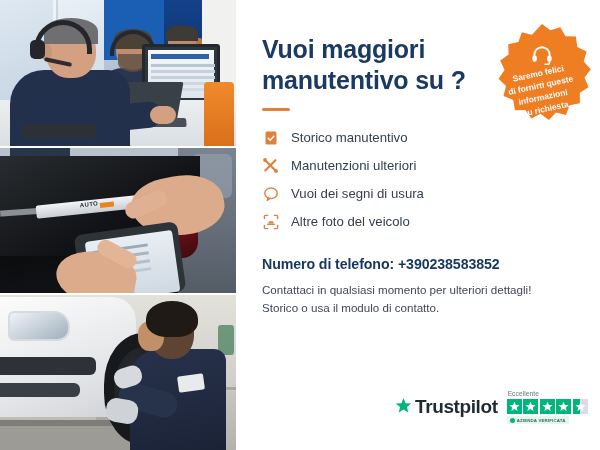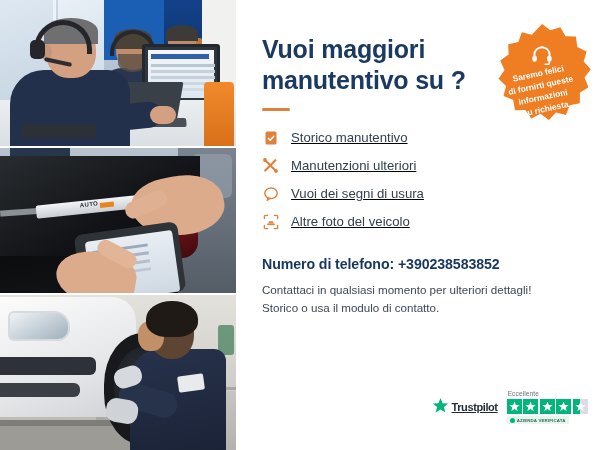--- a/index.html
+++ b/index.html
@@ -103,39 +103,39 @@
   .mech-arm { position:absolute; left:-14px; top:86px; width:60px; height:26px; background:#27324b; border-radius:13px; transform:rotate(16deg); }
   .glove { position:absolute; left:-26px; top:98px; width:32px; height:24px; background:#cfd3d8; border-radius:10px; transform:rotate(10deg); }
   .glove2 { position:absolute; left:-18px; top:66px; width:28px; height:20px; background:#d6dade; border-radius:9px; transform:rotate(-18deg); }
   .bg-green { position:absolute; right:2px; top:30px; width:16px; height:30px; background:#3f7a56; border-radius:3px; opacity:.7; }
 
   
   .content { flex:1; position:relative; padding:34px 26px 0 26px; }
   .headline { font-size:25px; line-height:1.22; font-weight:700; color:#1b3a63; letter-spacing:-.2px; }
   .rule { width:28px; height:3px; background:#e0803a; margin:13px 0 14px 0; border-radius:2px; }
 
-  .feature-list { list-style:none;text-decoration:underline; }
+  .feature-list { list-style:none; }
   .feature { display:flex; align-items:center; gap:12px; height:25px; margin-bottom:3px; }
   .f-icon { width:17px; height:17px; flex:0 0 17px; color:#e0803a; display:flex; align-items:center; justify-content:center; }
   .f-icon svg { display:block; }
   .f-label { font-size:13.2px; color:#33414f; white-space:nowrap; }
 
   .phone-line { margin-top:22px; font-size:14.2px; font-weight:700; color:#17375e; letter-spacing:-.1px; }
   .sub { margin-top:9px; font-size:11.6px; line-height:1.55; color:#3d4956; }
 
   
   .badge { position:absolute; right:6px; top:24px; width:104px; height:104px; }
   .badge .burst { position:absolute; inset:0; background:#ef7d22; clip-path:polygon(50% 0%,58.1% 6.1%,67.6% 3.1%,72.6% 11.8%,82.6% 12.1%,83.9% 22.0%,92.9% 26.4%,90.1% 36.0%,96.9% 43.4%,90.9% 51.5%,94.7% 60.7%,86.4% 66.2%,86.4% 76.2%,76.6% 78.2%,73.0% 87.5%,63.4% 85.0%,56.6% 92.4%,48.5% 86.2%,39.7% 90.9%,34.0% 82.6%,24.0% 82.9%,22.3% 73.0%,13.0% 69.2%,15.4% 59.5%,8.2% 52.6%,14.0% 44.3%,9.8% 35.2%,17.9% 29.4%,17.5% 19.4%,27.3% 17.4%,30.6% 8.0%,40.3% 10.3%); }
   .badge .headset { position:absolute; left:50%; top:21px; transform:translateX(-50%); }
   .badge .btext { position:absolute; left:0; right:0; top:44px; transform:rotate(-12deg); text-align:center; color:#fff; font-size:8.4px; font-weight:700; line-height:1.42; padding:0 14px; text-shadow:0 0 1px rgba(0,0,0,.06); }
 
   
   .trust { position:absolute; right:12px; bottom:26px; display:flex; align-items:center; gap:9px; }
   .tp-logo { display:flex; align-items:center; gap:3px; }
-  .tp-name { font-size:11px; font-weight:700; color:#1f2b33; letter-spacing:-.4px;text-decoration:underline; }
+  .tp-name { font-size:19px; font-weight:700; color:#1f2b33; letter-spacing:-.4px; }
   .tp-right { display:flex; flex-direction:column; align-items:flex-start; gap:2px; }
   .tp-word { font-size:6.6px; color:#6a7379; letter-spacing:.1px; padding-left:1px; }
   .stars { display:flex; gap:1.6px; }
   .star-box { width:15px; height:15px; background:#00b67a; display:flex; align-items:center; justify-content:center; }
   .star-box.half { background:linear-gradient(to right,#00b67a 50%,#dcdce6 50%); }
   .verified { display:flex; align-items:center; gap:2px; background:#e6f6ef; border-radius:1px; padding:1.5px 3px; }
   .v-dot { width:5px; height:5px; border-radius:50%; background:#00b67a; flex:0 0 5px; }
   .v-text { font-size:4.4px; color:#2f6b52; letter-spacing:.15px; font-weight:700; white-space:nowrap; }
 </style>
 </head>

